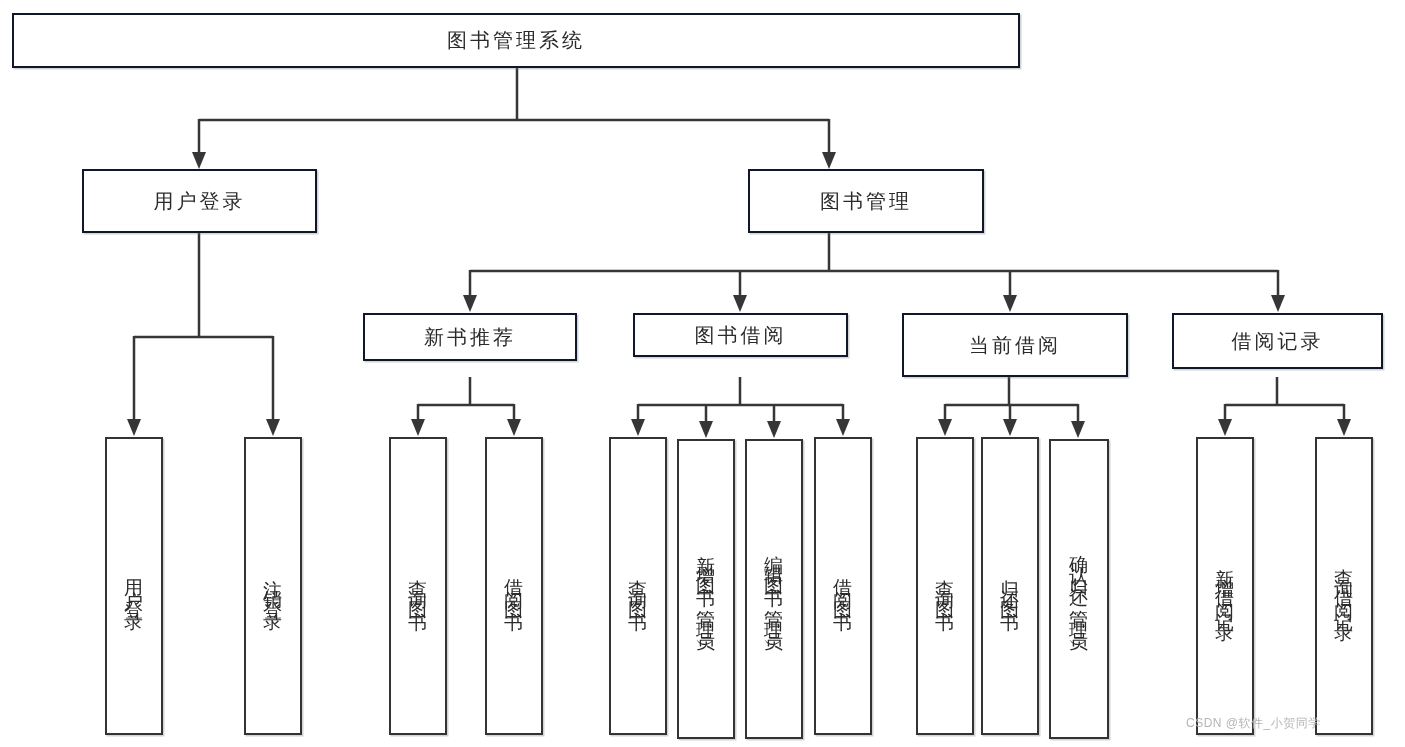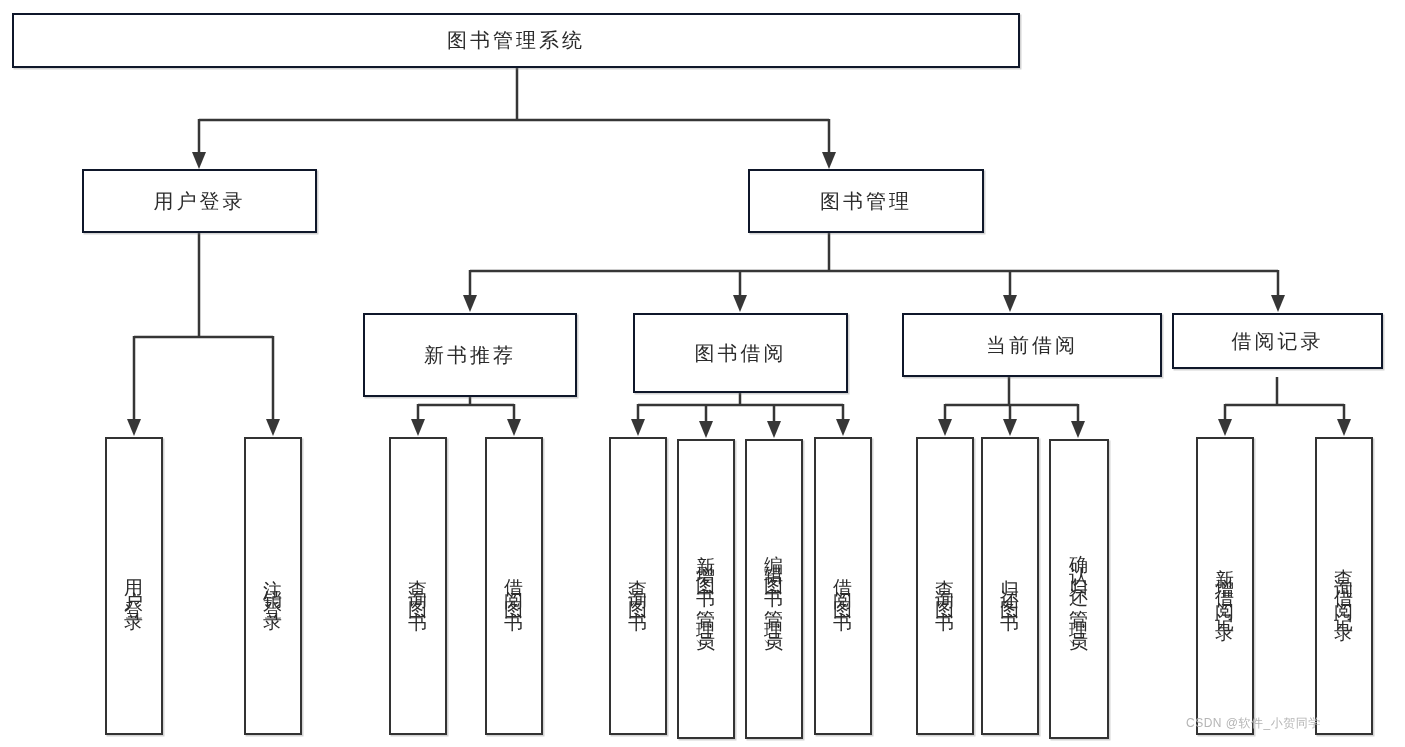--- a/index.html
+++ b/index.html
@@ -133,27 +133,27 @@
     <span>图书管理系统</span>
   </div>
 
   <div class="hbox" style="left:82px; top:169px; width:235px; height:64px;">
     <span>用户登录</span>
   </div>
   <div class="hbox" style="left:711px; top:169px; width:236px; height:64px;margin-left:37px;">
     <span>图书管理</span>
   </div>
 
-  <div class="hbox" style="left:363px; top:313px; width:214px; height:84px;">
+  <div class="hbox" style="left:363px; top:313px; width:214px; height:48px;">
     <span>新书推荐</span>
   </div>
-  <div class="hbox" style="left:633px; top:313px; width:215px; height:80px;">
+  <div class="hbox" style="left:633px; top:313px; width:215px; height:44px;">
     <span>图书借阅</span>
   </div>
-  <div class="hbox" style="left:902px; top:313px; width:260px; height:64px;">
+  <div class="hbox" style="left:902px; top:313px; width:226px; height:64px;">
     <span>当前借阅</span>
   </div>
   <div class="hbox" style="left:1172px; top:313px; width:211px; height:56px;">
     <span>借阅记录</span>
   </div>
 
   <div class="vbox" style="left:105px;">
     <span>用户登录</span>
   </div>
   <div class="vbox" style="left:244px;">

